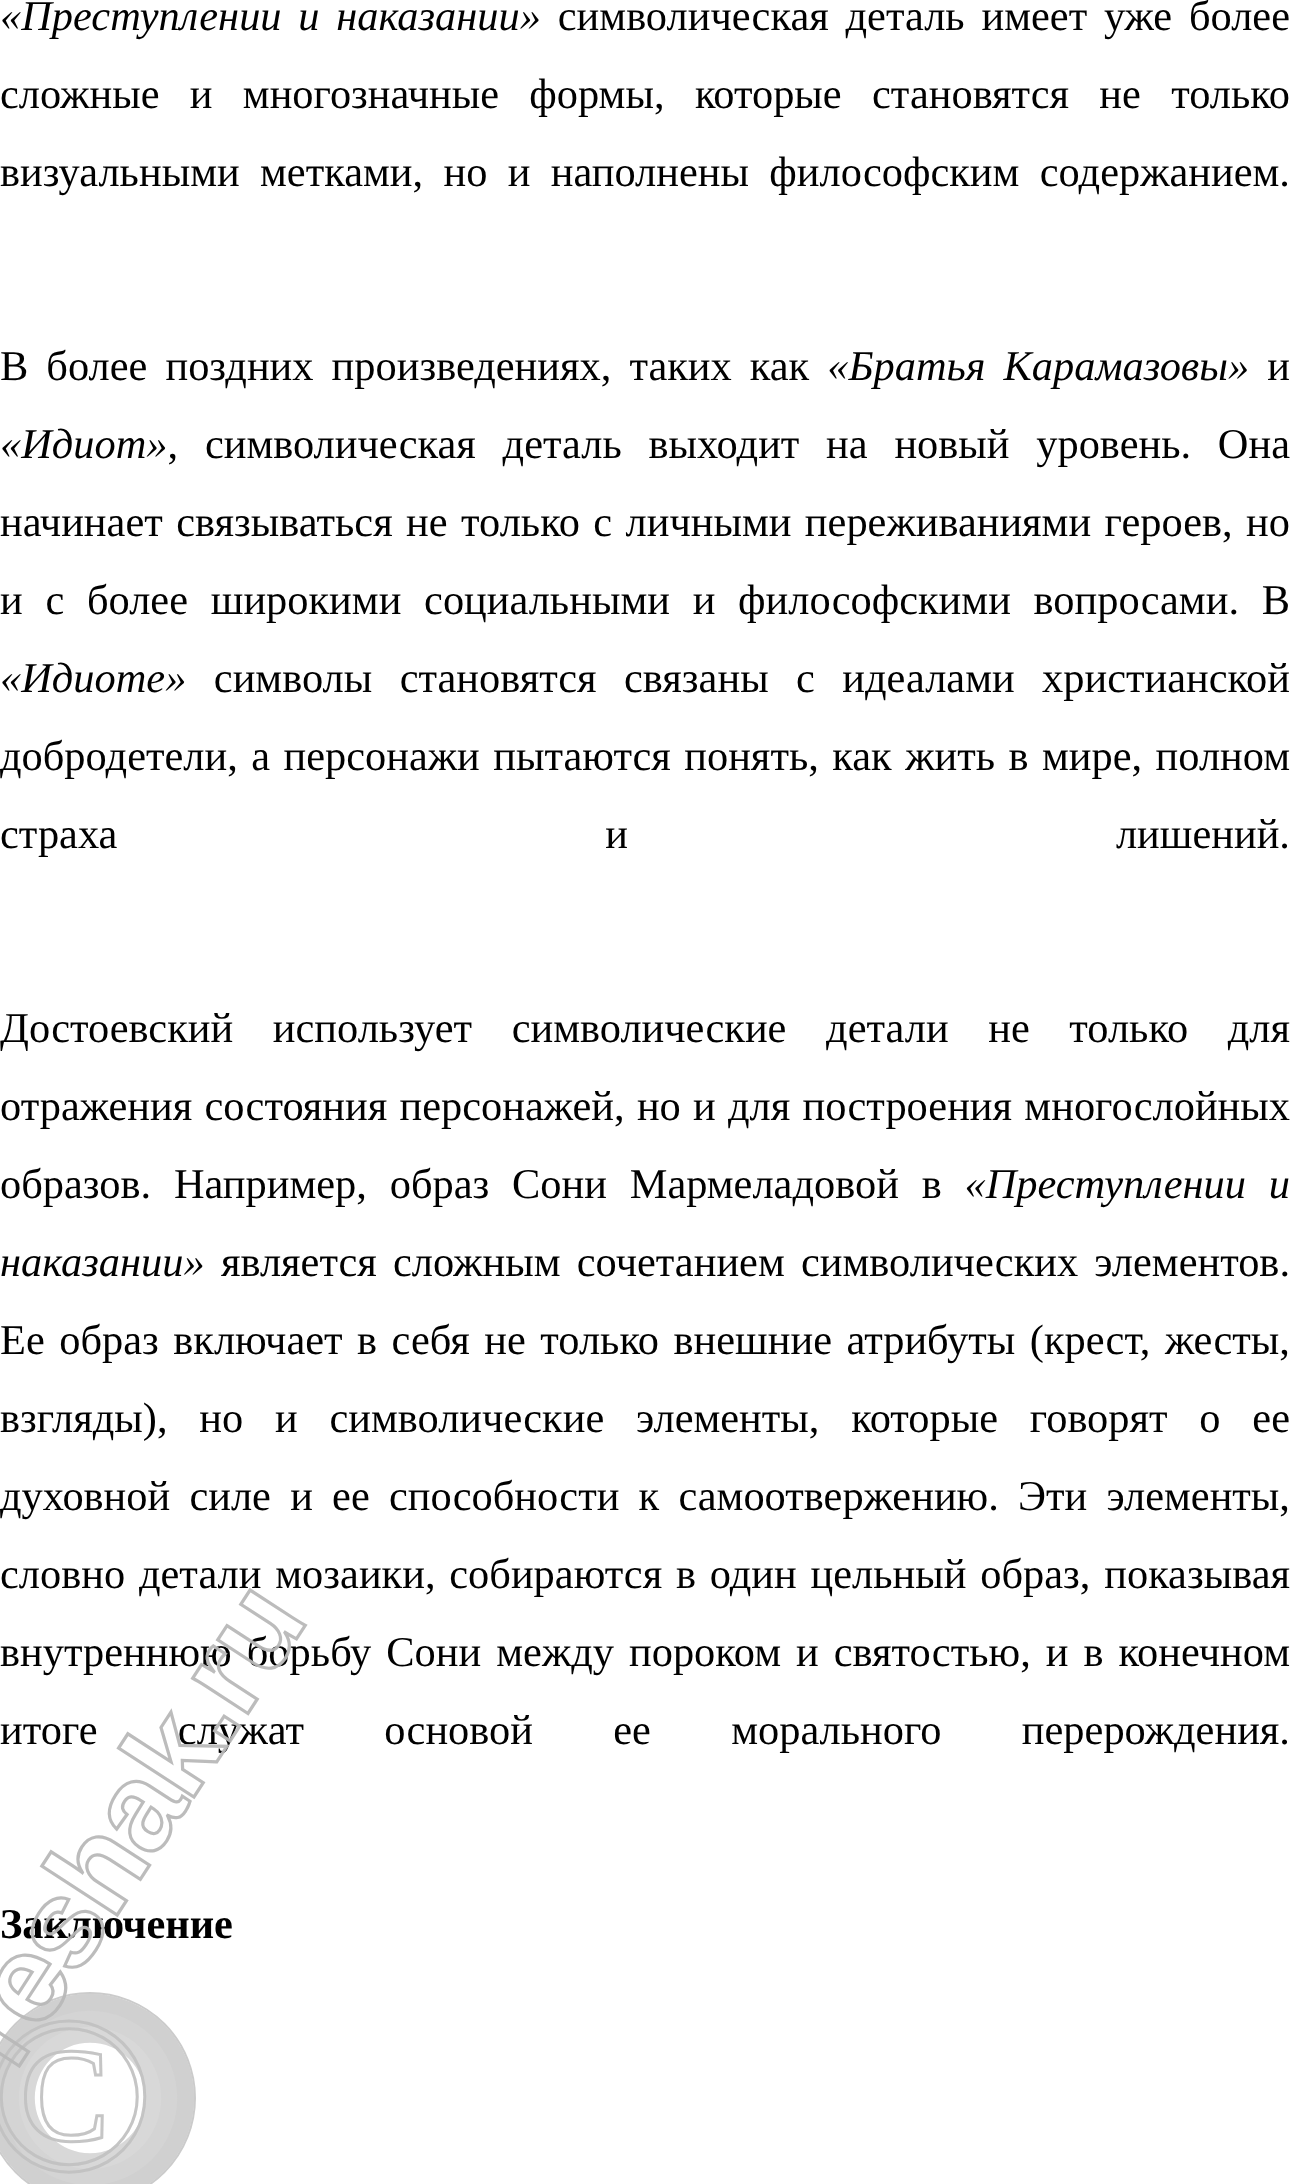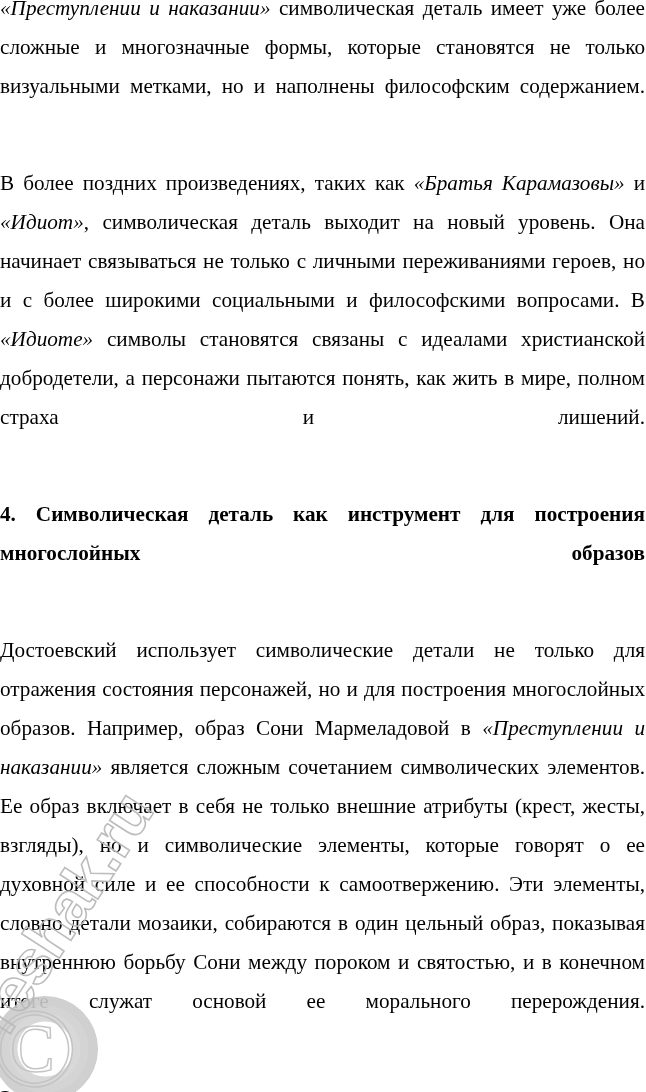--- a/index.html
+++ b/index.html
@@ -136,21 +136,20 @@
 <body>
 
 <div class="page">
 
   <div class="content">
 
     <p class="para stretch-last" id="b0"><span class="ital">«Преступлении и наказании»</span><span> символическая деталь имеет уже более сложные и многозначные формы, которые становятся не только визуальными метками, но и наполнены философским содержанием.</span></p>
 
     <p class="para stretch-last" id="b1"><span>В более поздних произведениях, таких как </span><span class="ital">«Братья Карамазовы»</span><span> и </span><span class="ital">«Идиот»</span><span>, символическая деталь выходит на новый уровень. Она начинает связываться не только с личными переживаниями героев, но и с более широкими социальными и философскими вопросами. В </span><span class="ital">«Идиоте»</span><span> символы становятся связаны с идеалами христианской добродетели, а персонажи пытаются понять, как жить в мире, полном страха и лишений.</span></p>
 
-    <h3 class="heading stretch-last" id="b2"><span>4. Символическая деталь как инструмент для построения многослойных образов</span></h3>
 
     <p class="para stretch-last" id="b3"><span>Достоевский использует символические детали не только для отражения состояния персонажей, но и для построения многослойных образов. Например, образ Сони Мармеладовой в </span><span class="ital">«Преступлении и наказании»</span><span> является сложным сочетанием символических элементов. Ее образ включает в себя не только внешние атрибуты (крест, жесты, взгляды), но и символические элементы, которые говорят о ее духовной силе и ее способности к самоотвержению. Эти элементы, словно детали мозаики, собираются в один цельный образ, показывая внутреннюю борьбу Сони между пороком и святостью, и в конечном итоге служат основой ее морального перерождения.</span></p>
 
     <h3 class="heading-plain" id="b4"><span>Заключение</span></h3>
 
   </div>
 
   <div class="watermark">
     <div class="wm-rings"></div>
     <div class="wm-copy">©</div>

